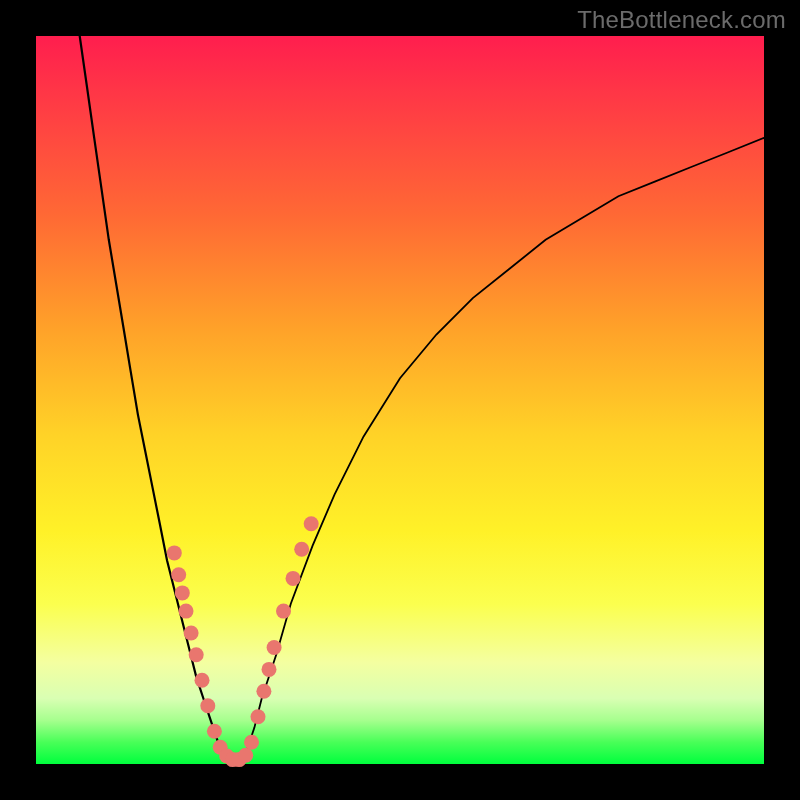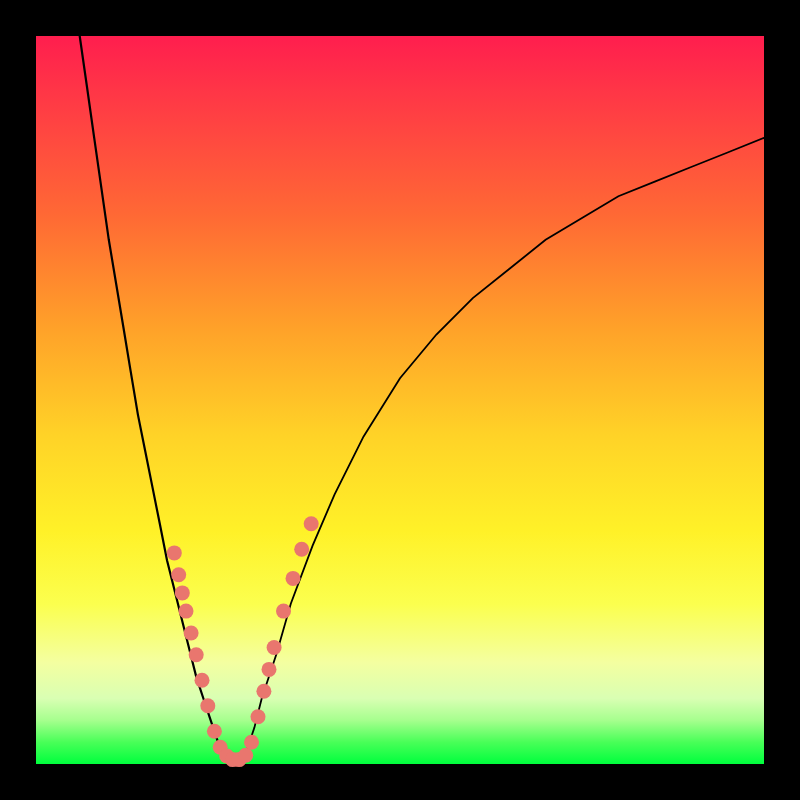--- a/index.html
+++ b/index.html
@@ -68,20 +68,21 @@
     stroke-width: 1.8;
   }
   .dot {
     fill: #e9766e;
   }
 </style>
 </head>
 <body>
 
 <div class="frame">
+  <div class="watermark">TheBottleneck.com</div>
   <div class="plot">
     <svg class="curves" viewBox="0 0 728 728">
       <path id="left-curve" class="curve" d="M43.7 0.0 L51.0 51.0 L58.2 101.9 L65.5 152.9 L72.8 203.8 L80.1 247.5 L87.4 291.2 L94.6 334.9 L101.9 378.6 L109.2 415.0 L116.5 451.4 L123.8 487.8 L131.0 524.2 L138.3 553.3 L145.6 582.4 L152.9 611.5 L160.2 640.6 L167.4 662.5 L174.7 684.3 L182.0 706.2 L189.3 720.7 L196.6 728.0 "></path>
       <path id="right-curve" class="curve right" d="M203.8 728.0 L211.1 713.4 L218.4 691.6 L225.7 662.5 L240.2 618.8 L254.8 567.8 L276.6 509.6 L298.5 458.6 L327.6 400.4 L364.0 342.2 L400.4 298.5 L436.8 262.1 L473.2 233.0 L509.6 203.8 L546.0 182.0 L582.4 160.2 L618.8 145.6 L655.2 131.0 L691.6 116.5 L728.0 101.9 "></path>
       <g id="dots">
           <circle cx="138.3" cy="516.9" r="7.5" class="dot"></circle>
           <circle cx="142.7" cy="538.7" r="7.5" class="dot"></circle>
           <circle cx="146.3" cy="556.9" r="7.5" class="dot"></circle>
           <circle cx="150.0" cy="575.1" r="7.5" class="dot"></circle>
           <circle cx="155.1" cy="597.0" r="7.5" class="dot"></circle>

